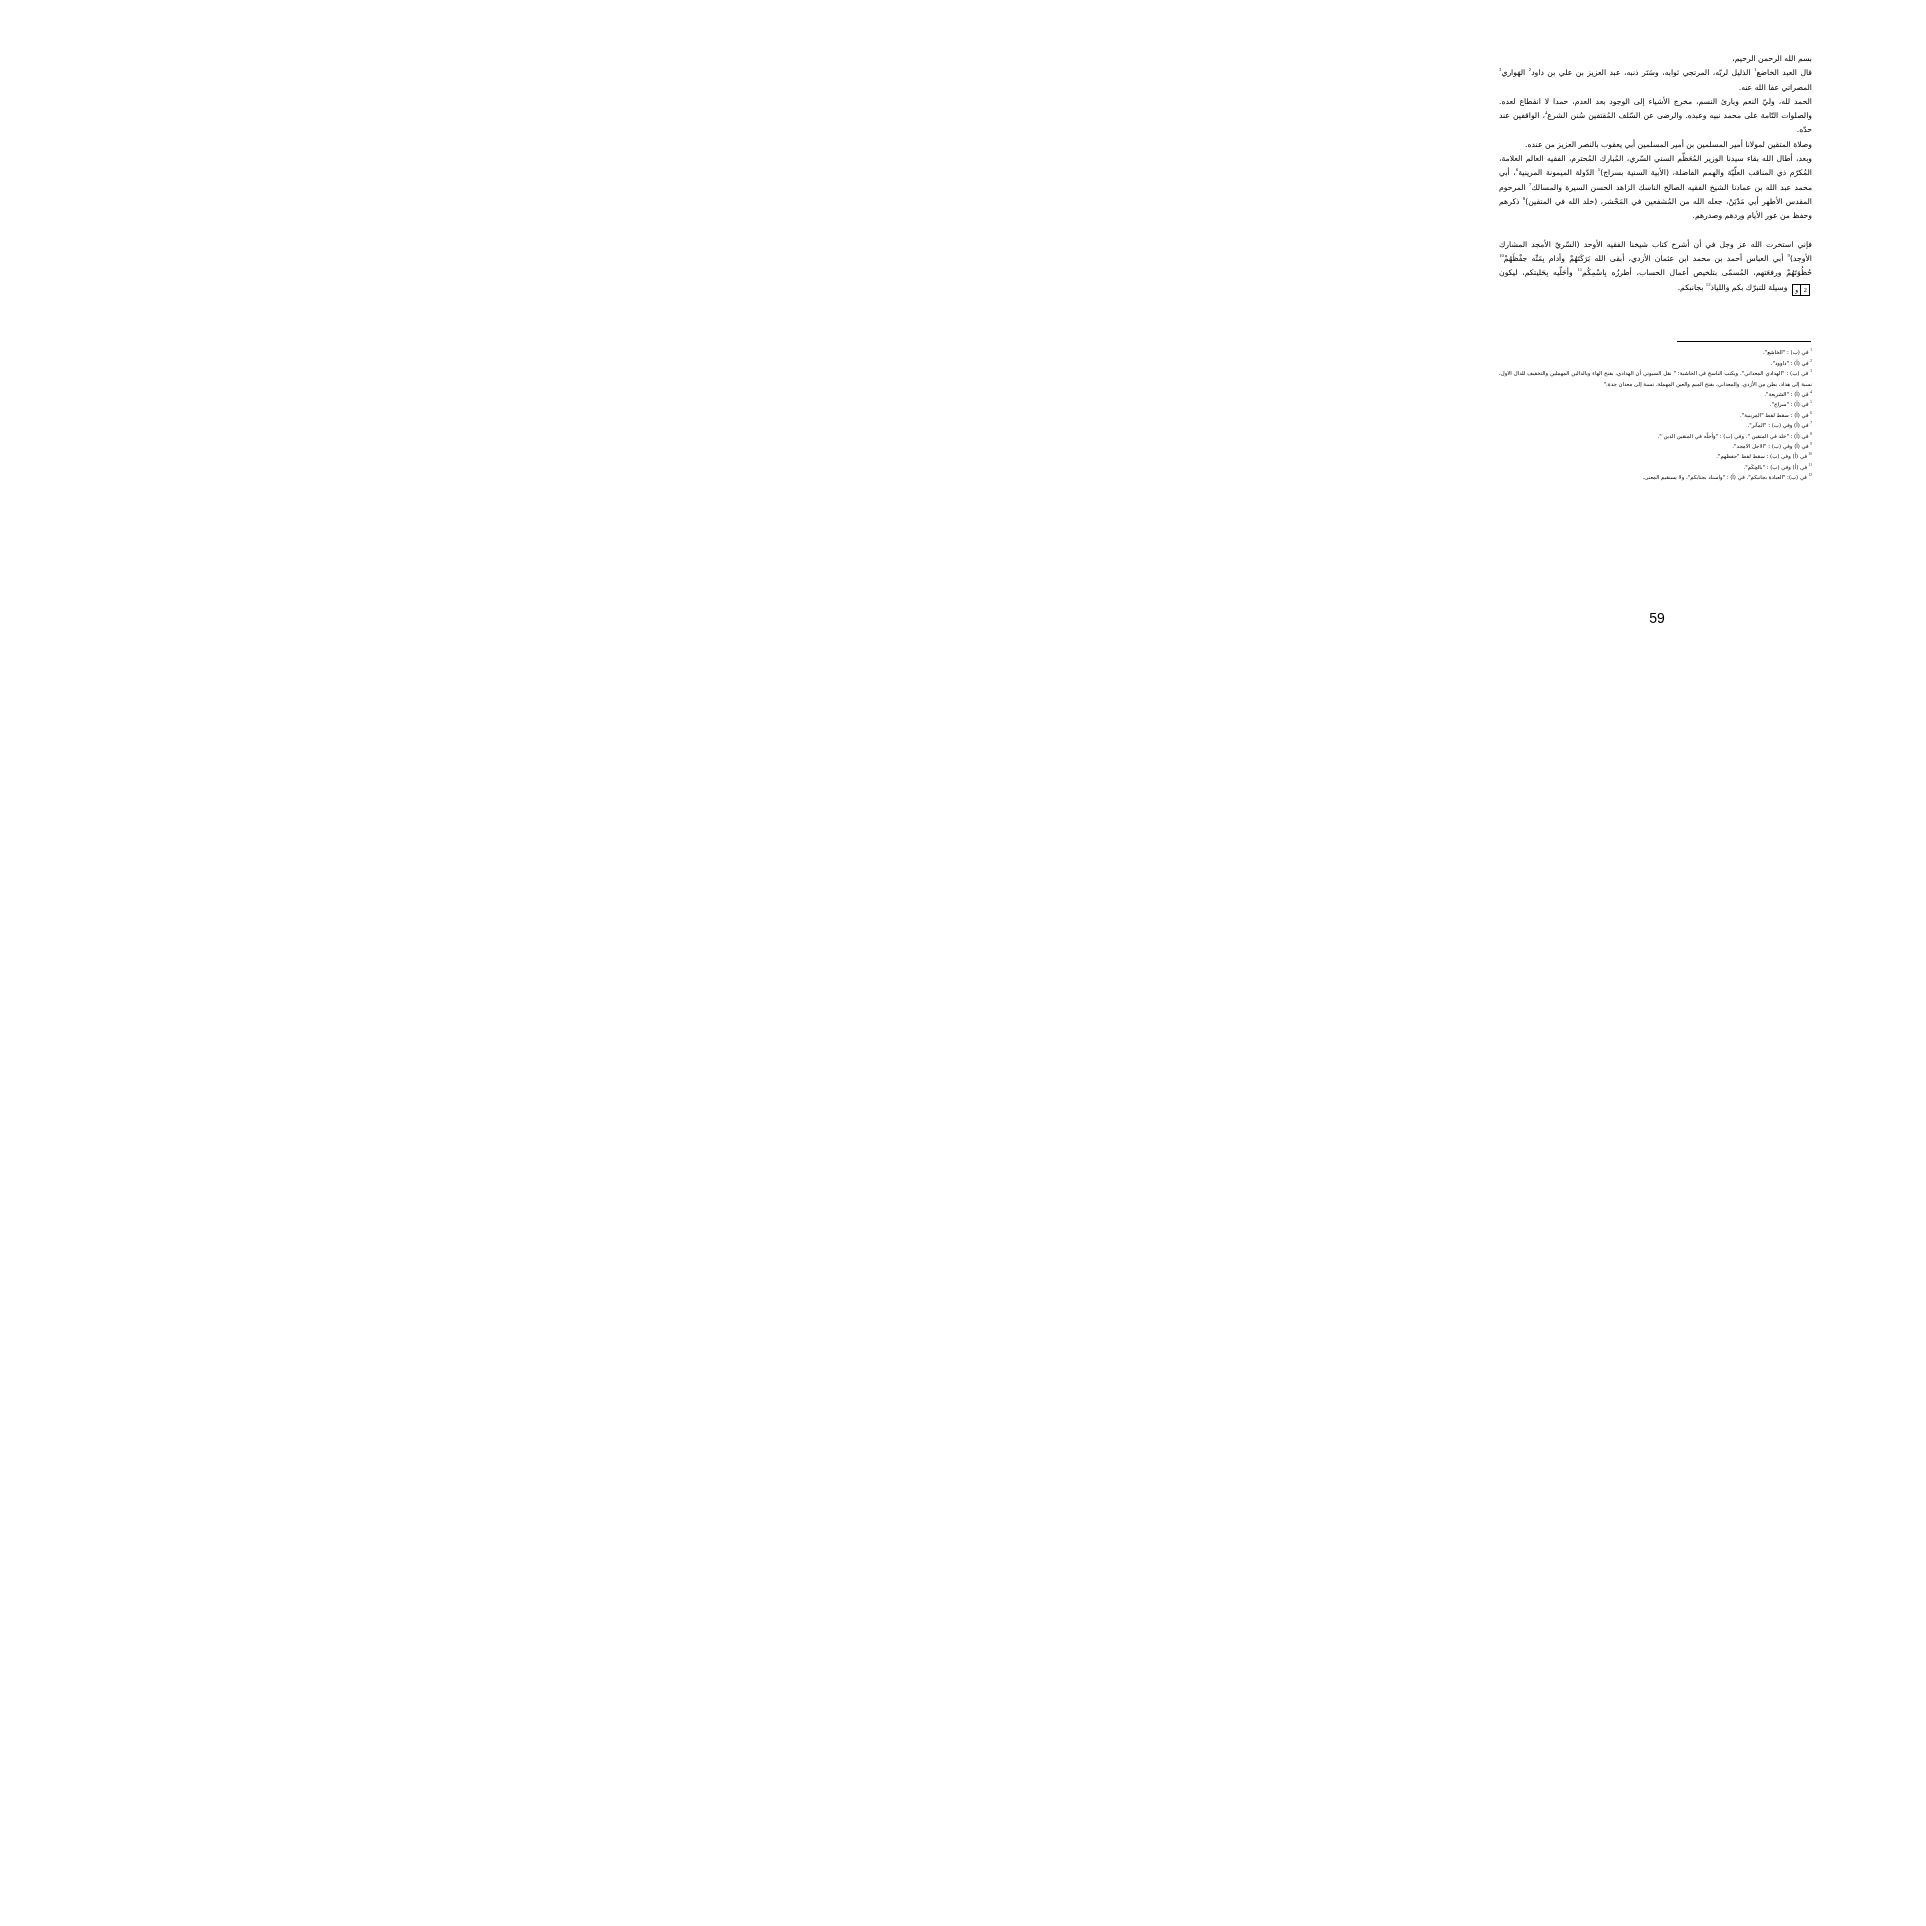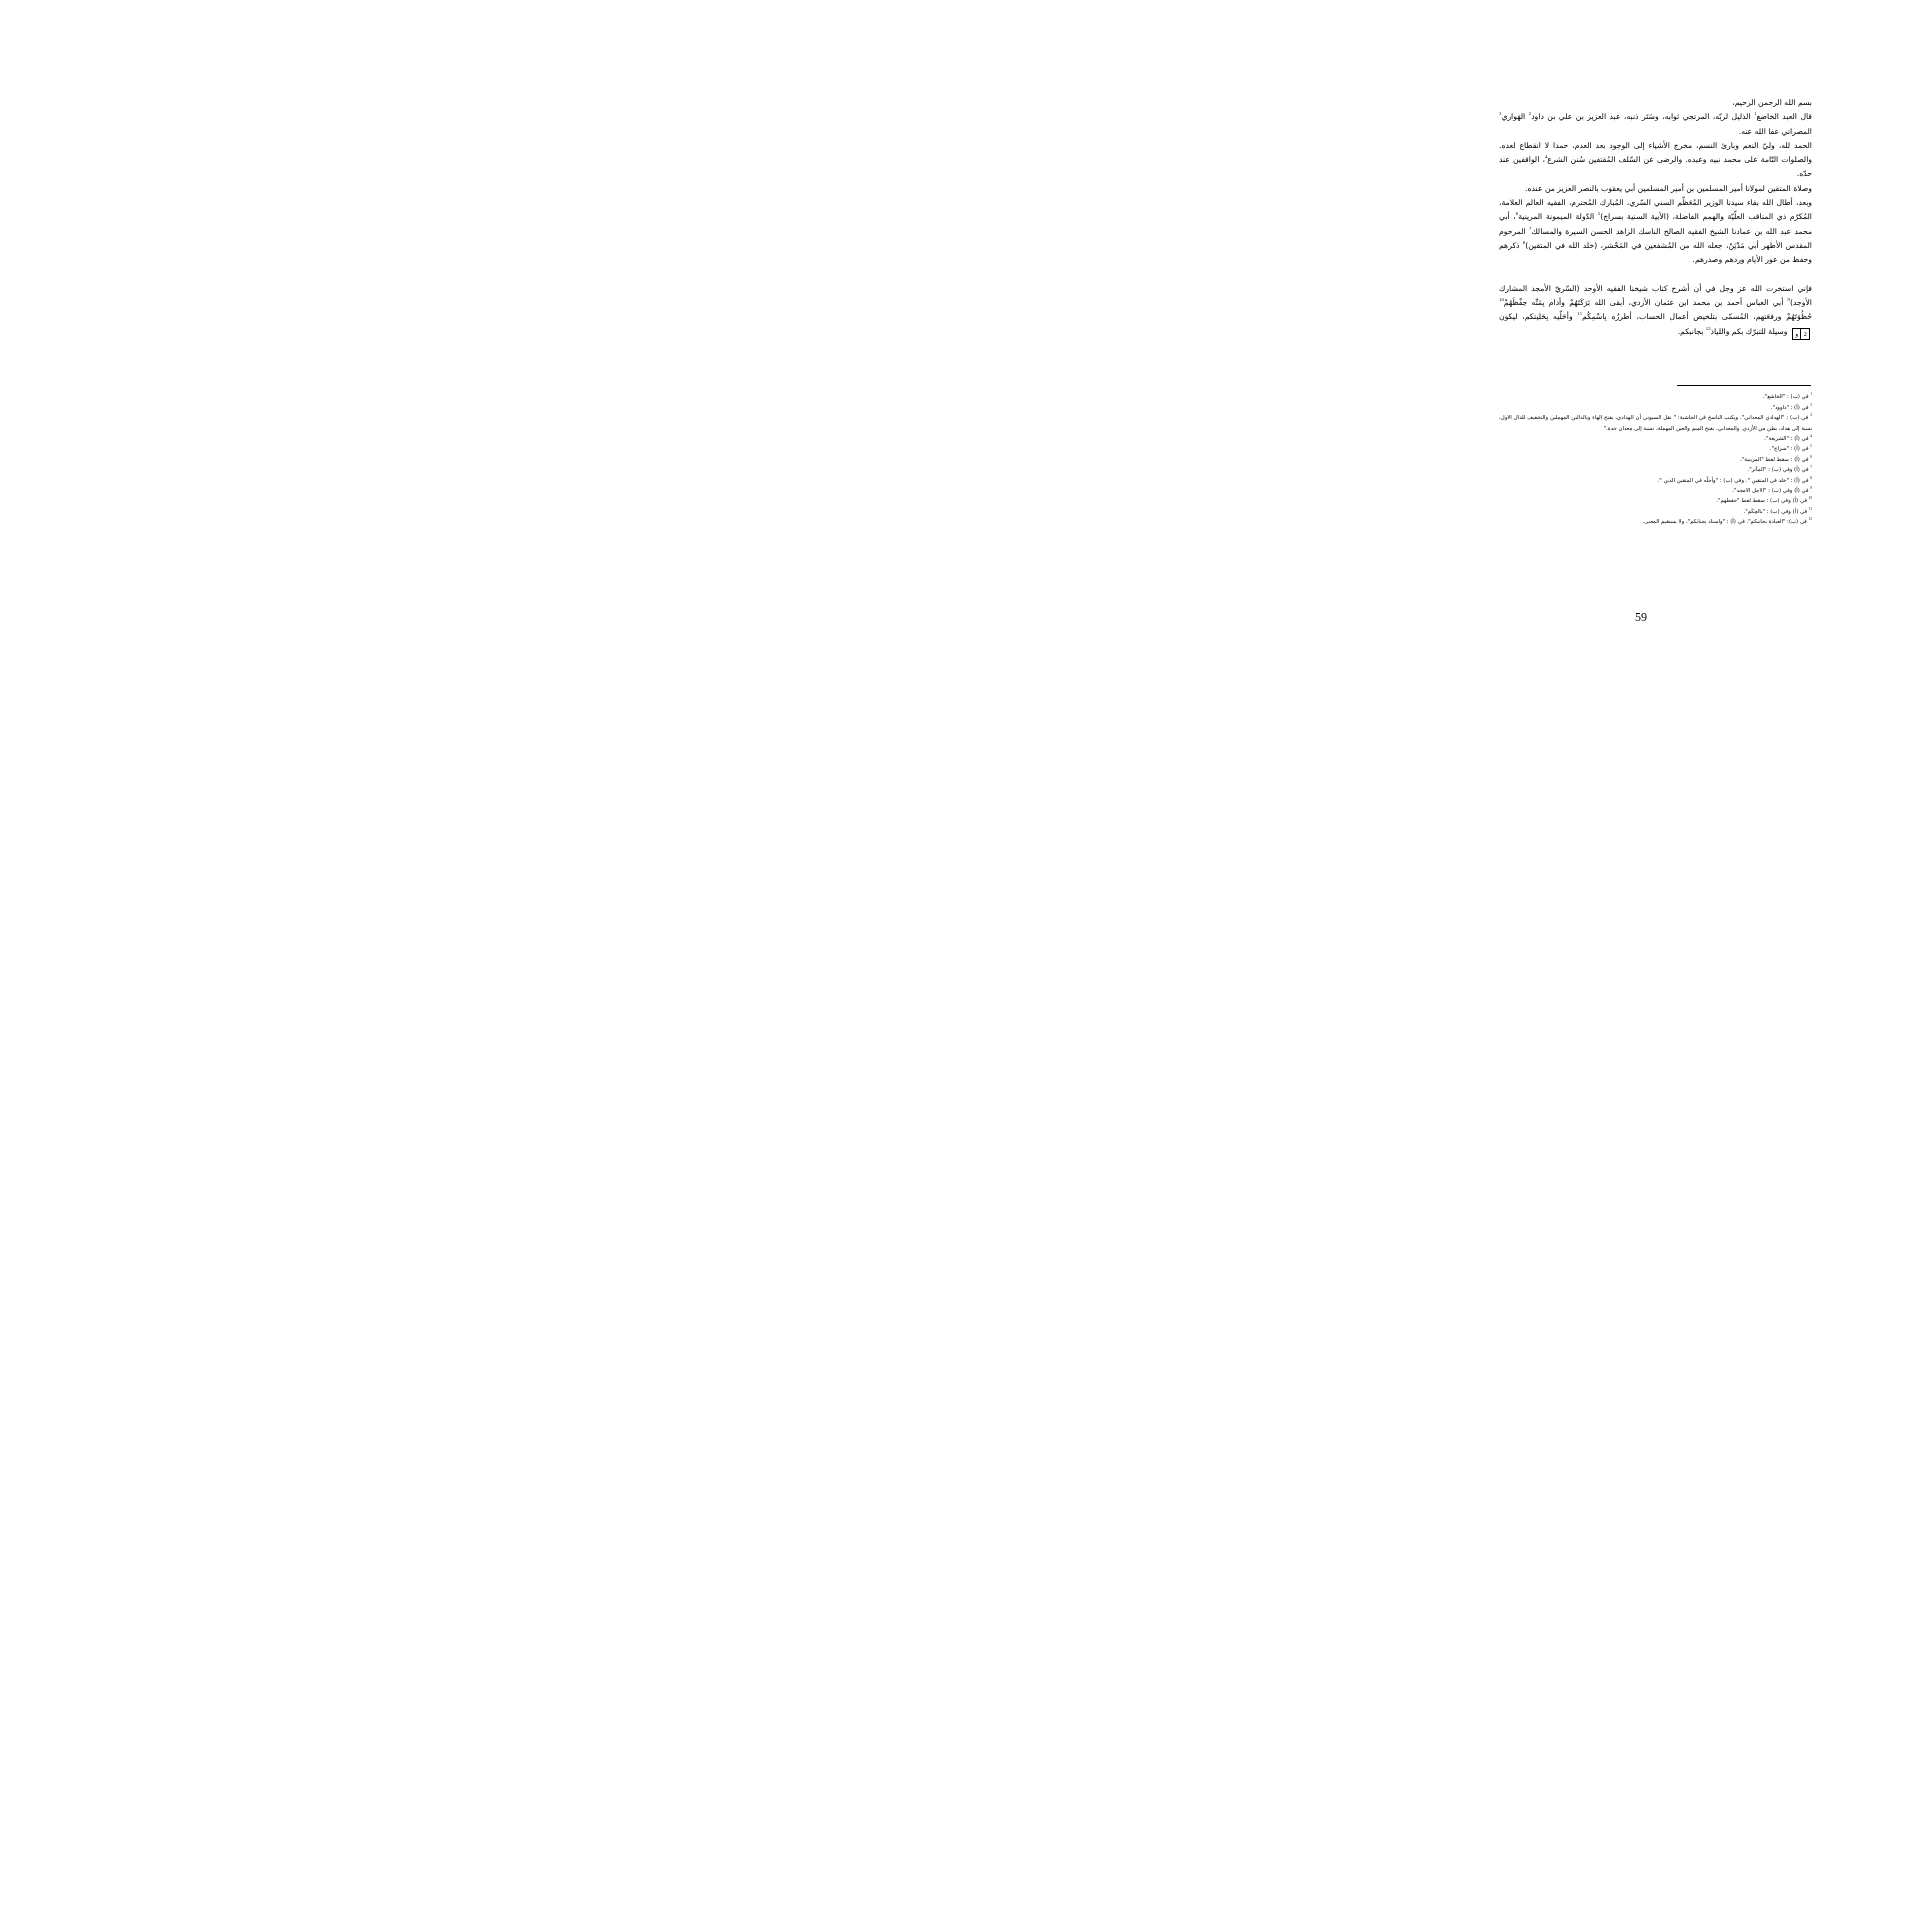--- a/index.html
+++ b/index.html
@@ -9,21 +9,21 @@
     background: #ffffff;
     color: #000000;
     position: relative;
     font-family: "DejaVu Sans", sans-serif;
     overflow: hidden;
   }
   .content {
     margin: 0 114px 0 118px; 
   }
   .body-text {
-    padding-top: 96px;
+    padding-top: 52px;
     font-size: 7.7px;
     line-height: 14.3px;
     text-align: justify;
     text-justify: inter-word;
   }
   .para { margin: 0; }
   .para.spaced { margin-top: 14.3px; }
   sup.fnref {
     font-family: "Liberation Serif", serif;
     font-size: 62%;
@@ -49,24 +49,24 @@
   }
   .footnotes {
     font-size: 5.4px;
     line-height: 10.4px;
     text-align: justify;
   }
   .footnote { margin: 0; }
   .page-number {
     position: absolute;
     top: 610px;
-    left: 260px;
+    left: 276px;
     transform: translateX(-50%);
-    font-family: Liberation Serif, serif;
-    font-size: 12px;
+    font-family: Liberation Sans, sans-serif;
+    font-size: 14px;
     direction: ltr;
   }
 </style>
 </head>
 <body>
 
 <div class="content">
   <main class="body-text">
       <p class="para">بسم الله الرحمن الرحيم،</p>
       <p class="para">قال العبد الخاضع<sup class="fnref">1</sup> الذليل لربّه، المرتجي ثوابه، وسَتَر ذنبه، عبد العزيز بن علي بن داود<sup class="fnref">2</sup> الهَواري<sup class="fnref">3</sup> المصراتي عفا الله عنه.</p>

